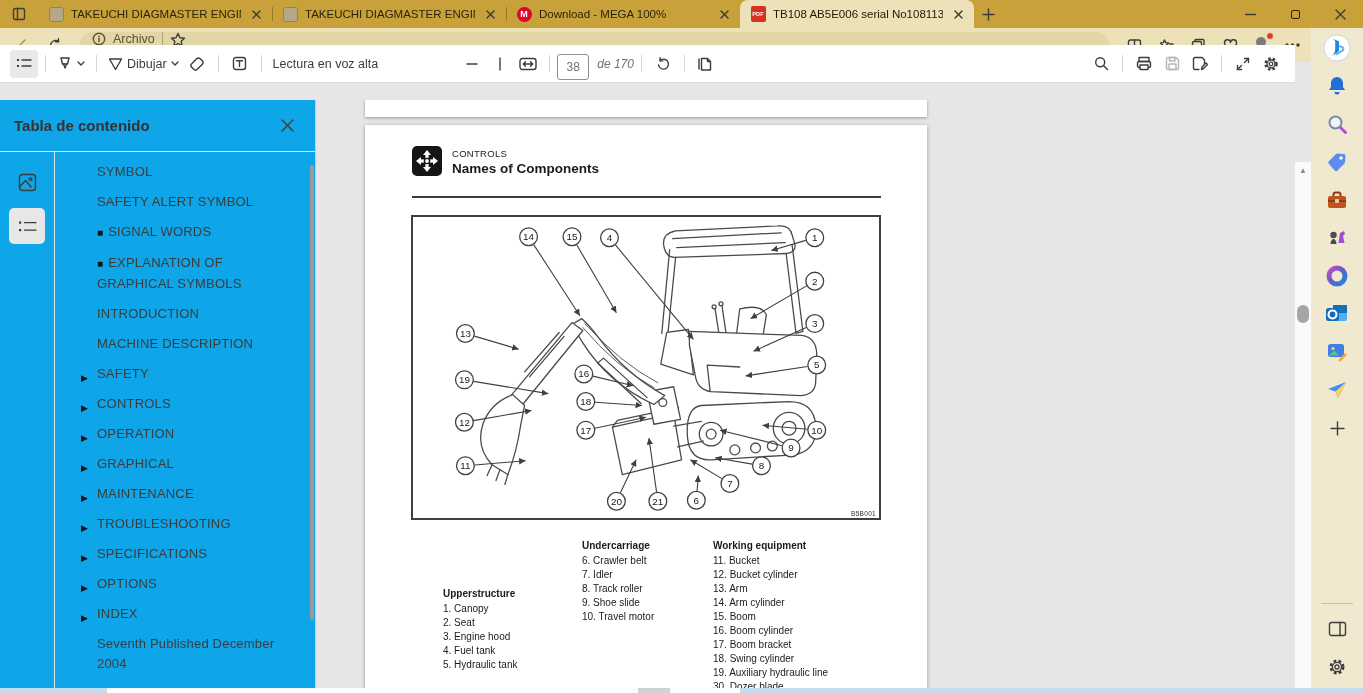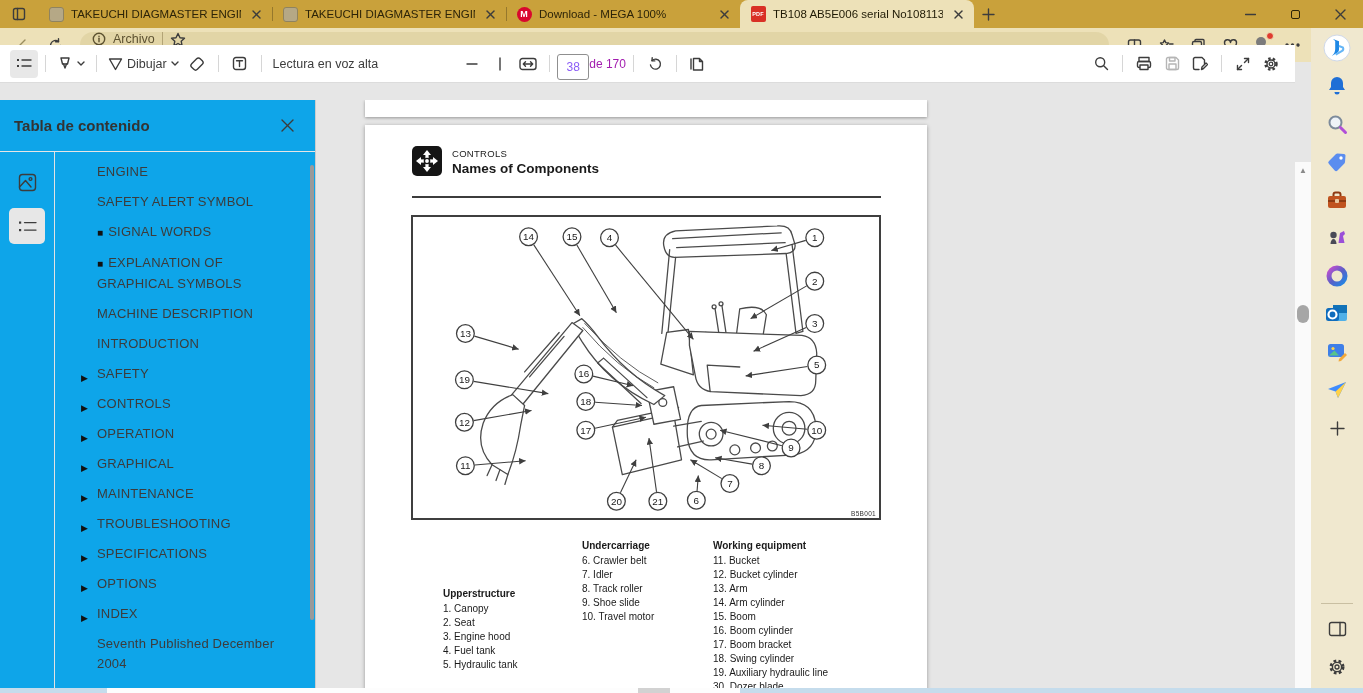--- a/index.html
+++ b/index.html
@@ -37,22 +37,22 @@
   .avatar { width:24px; height:24px; border-radius:50%; background:#b9b9b9; overflow:hidden; position:relative; }
   .avatar::before { content:""; position:absolute; left:7px; top:4px; width:10px; height:10px; border-radius:50%; background:#7b7b7b; }
   .avatar::after { content:""; position:absolute; left:3px; top:14px; width:18px; height:12px; border-radius:50% 50% 0 0; background:#7b7b7b; }
   .red-dot { position:absolute; right:-1px; top:-1px; width:8px; height:8px; border-radius:50%; background:#e03b2f; border:1.5px solid #ede1b8; }
 
   
   .toolbar { position:absolute; left:0; top:45px; width:1295px; height:38px; background:#fff; border-bottom:1px solid #dcdcdc; display:flex; align-items:center; padding:0 10px; color:#3c3c3c; }
   .tbtn { height:28px; min-width:28px; display:flex; align-items:center; justify-content:center; gap:4px; border-radius:4px; padding:0 4px; font-size:12.5px; color:#3c3c3c; flex:none; }
   .tbtn.selected { background:#e8e8e8; }
   .tdiv { width:1px; height:17px; background:#d6d6d6; margin:0 7px; flex:none; }
-  .page-box { width:32px; height:26px; border:1px solid #8f8f8f; border-radius:3px; display:flex; align-items:center; justify-content:center; font-size:12px; color:#8b5cf6; background:#fff; flex:none;margin-top:7px; }
-  .page-total { font-size:12px; color:#a21caf; flex:none; }
+  .page-box { width:32px; height:26px; border:1px solid #8f8f8f; border-radius:3px; display:flex; align-items:center; justify-content:center; font-size:12px; color:#737373; background:#fff; flex:none;margin-top:7px; }
+  .page-total { font-size:12px; color:#737373; margin-left:8px; flex:none;font-style:italic; }
   .t-right { margin-left:auto; display:flex; align-items:center; }
 
   
   .content { position:absolute; left:0; top:100px; width:1295px; height:588px; }
 
   
   .toc-panel { position:absolute; left:0; top:0; width:316px; height:588px; background:#0ea5e9; border-right:1px solid #cccccc; }
   .toc-head { height:52px; display:flex; align-items:center; justify-content:space-between; padding:0 14px 0 14px; border-bottom:1px solid #e6e6e6; }
   .toc-title { font-size:15px; font-weight:bold; color:#333; }
   .toc-close { width:28px; height:28px; display:flex; align-items:center; justify-content:center; }
@@ -404,26 +404,26 @@
         <div class="rail-btn selected">
             <svg width="19" height="15" class="ico">
               <rect x="1" y="2.5" width="2.2" height="2.2" fill="#3c3c3c" stroke="none"></rect>
               <rect x="1" y="10" width="2.2" height="2.2" fill="#3c3c3c" stroke="none"></rect>
               <line x1="6.5" y1="3.6" x2="18" y2="3.6"></line>
               <line x1="6.5" y1="11.1" x2="18" y2="11.1"></line>
             </svg>
           </div>
       </div>
       <ul class="toc-list">
-          <li><span>ENGINE</span></li>
+          <li><span>SYMBOL</span></li>
           <li><span>SAFETY ALERT SYMBOL</span></li>
           <li><span><span class="sq">■</span>SIGNAL WORDS</span></li>
           <li><span><span class="sq">■</span>EXPLANATION OF GRAPHICAL SYMBOLS</span></li>
+          <li><span>INTRODUCTION</span></li>
           <li><span>MACHINE DESCRIPTION</span></li>
-          <li><span>INTRODUCTION</span></li>
           <li><span class="arrow">▶</span><span>SAFETY</span></li>
           <li><span class="arrow">▶</span><span>CONTROLS</span></li>
           <li><span class="arrow">▶</span><span>OPERATION</span></li>
           <li><span class="arrow">▶</span><span>GRAPHICAL</span></li>
           <li><span class="arrow">▶</span><span>MAINTENANCE</span></li>
           <li><span class="arrow">▶</span><span>TROUBLESHOOTING</span></li>
           <li><span class="arrow">▶</span><span>SPECIFICATIONS</span></li>
           <li><span class="arrow">▶</span><span>OPTIONS</span></li>
           <li><span class="arrow">▶</span><span>INDEX</span></li>
           <li><span>Seventh Published December 2004</span></li>

